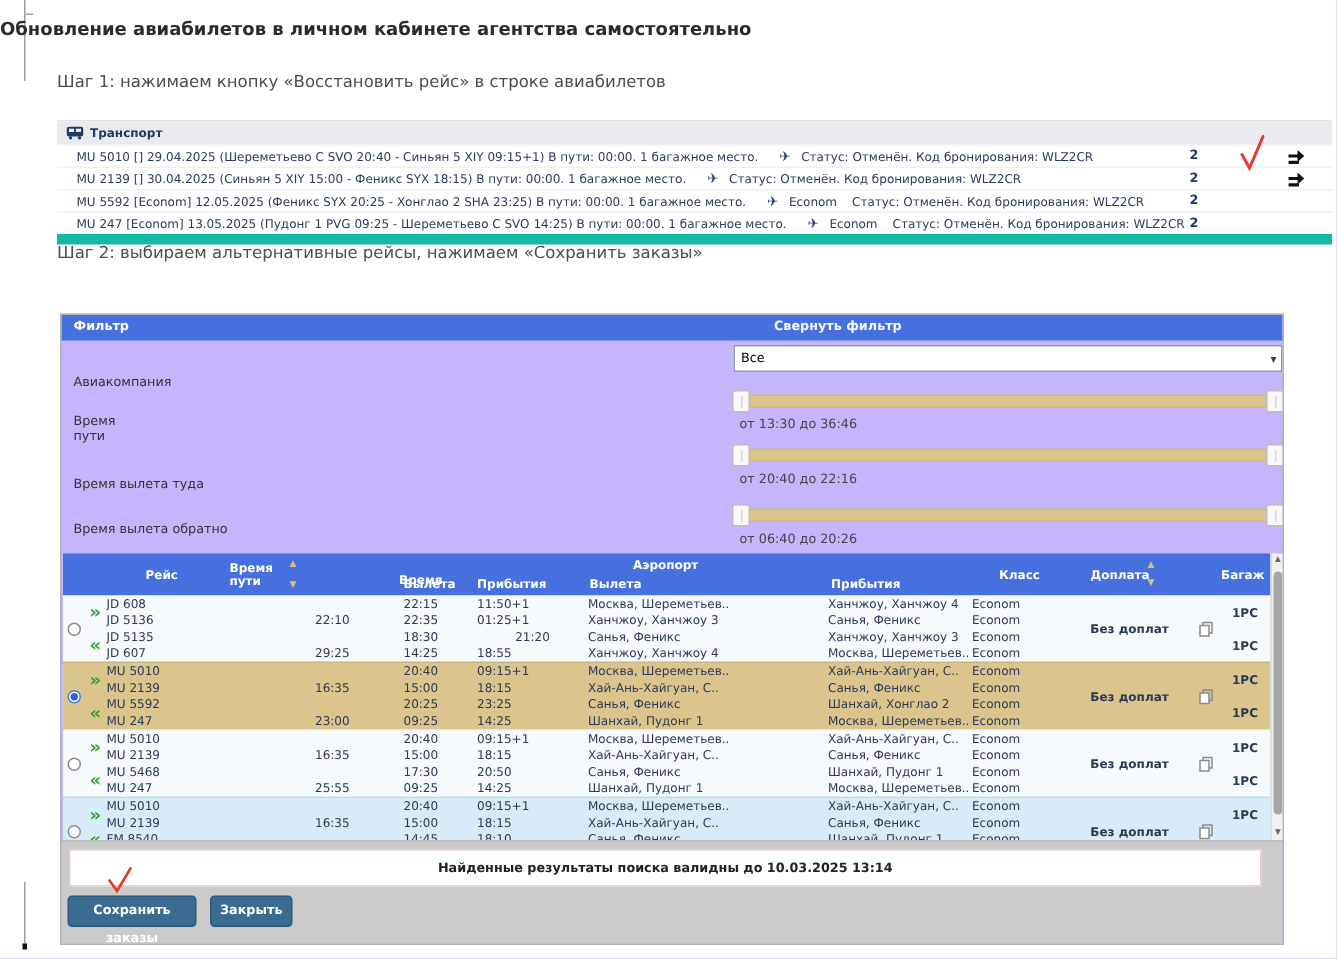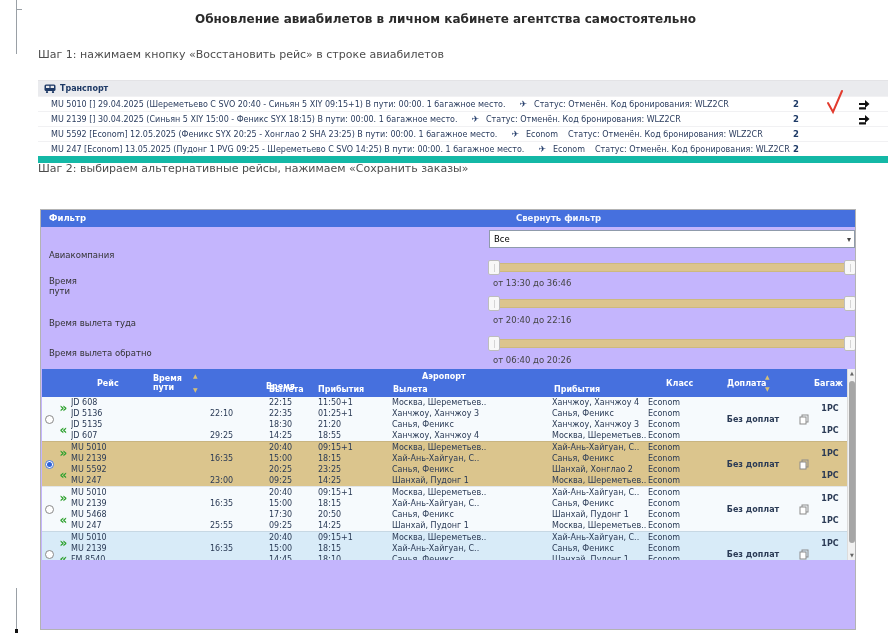--- a/index.html
+++ b/index.html
@@ -9,21 +9,21 @@
     background:#ffffff; position:relative; overflow:hidden;
     color:#2a3c5e;
   }
 
   
   .edge-line { position:absolute; width:1px; background:#9aa0a6; }
   .edge-serif { position:absolute; height:1px; width:5px; background:#9aa0a6; }
   .edge-dot { position:absolute; width:3px; height:4px; background:#111; }
 
   
-  #title { position:absolute; top:12px; left:0; width:100%; text-align:center;
+  #title { position:absolute; top:12px; left:0; width:100%; text-align:left;
            font-size:12px; font-weight:bold; color:#2b2b2b; }
   .step-label { position:absolute; left:38px; font-size:11px; color:#4d4d4d; }
 
   
   #transport { position:absolute; left:38px; top:80px; width:850px;
                border-top:1px solid #e3e3e6; border-bottom:7px solid #14b8a6; background:#fff; }
   .t1-header { height:15px; background:#eaebee; display:flex; align-items:center;
                padding-left:6px; font-size:8px; font-weight:bold; color:#1e3a66; gap:4px; }
   .t1-row { position:relative; height:15px; line-height:15px; border-top:1px solid #f1f1f3;
             font-size:8px; color:#2a3c5e; white-space:nowrap; padding-left:13px; }
@@ -217,21 +217,21 @@
           <div class="c" style="grid-area: 2 / 3;">JD 5136</div>
           <div class="c c-dur" style="grid-area: 2 / 4;">22:10</div>
           <div class="c c-dep" style="grid-area: 2 / 5;">22:35</div>
           <div class="c" style="grid-area: 2 / 6;">01:25+1</div>
           <div class="c" style="grid-area: 2 / 7;">Ханчжоу, Ханчжоу 3</div>
           <div class="c" style="grid-area: 2 / 8;">Санья, Феникс</div>
           <div class="c" style="grid-area: 2 / 9;">Econom</div>
           <div class="c" style="grid-area: 3 / 3;">JD 5135</div>
           <div class="c c-dur" style="grid-area: 3 / 4;"></div>
           <div class="c c-dep" style="grid-area: 3 / 5;">18:30</div>
-          <div class="c" style="grid-area: 3 / 6;">21:20</div>
+          <div class="c" style="grid-area: 3 / 6; text-align: center;">21:20</div>
           <div class="c" style="grid-area: 3 / 7;">Санья, Феникс</div>
           <div class="c" style="grid-area: 3 / 8;">Ханчжоу, Ханчжоу 3</div>
           <div class="c" style="grid-area: 3 / 9;">Econom</div>
           <div class="c" style="grid-area: 4 / 3;">JD 607</div>
           <div class="c c-dur" style="grid-area: 4 / 4;">29:25</div>
           <div class="c c-dep" style="grid-area: 4 / 5;">14:25</div>
           <div class="c" style="grid-area: 4 / 6;">18:55</div>
           <div class="c" style="grid-area: 4 / 7;">Ханчжоу, Ханчжоу 4</div>
           <div class="c" style="grid-area: 4 / 8;">Москва, Шереметьев..</div>
           <div class="c" style="grid-area: 4 / 9;">Econom</div>
@@ -370,15 +370,23 @@
           <div class="c c-center bag" style="grid-area: 1 / 12 / 3;">1PC</div>
         </div>
       </div>
 
     <div id="rt-scroll">
       <div class="sb-up">▲</div>
       <div class="sb-thumb"></div>
       <div class="sb-down">▼</div>
     </div>
 
+    <div id="foot">
+      <div id="validity">Найденные результаты поиска валидны до 10.03.2025 13:14</div>
+      <button class="btn" id="btn-save">Сохранить заказы</button>
+      <button class="btn" id="btn-close">Закрыть</button>
+      <svg class="check-anno" style="left:30px; top:16px;" width="18" height="19" viewBox="0 0 18 19">
+        <polyline points="2,10 7,17 16,2" fill="none" stroke="#e23b2e" stroke-width="1.8" stroke-linecap="round"></polyline>
+      </svg>
+    </div>
 
   </div>
 </div>
 
 </body></html>

